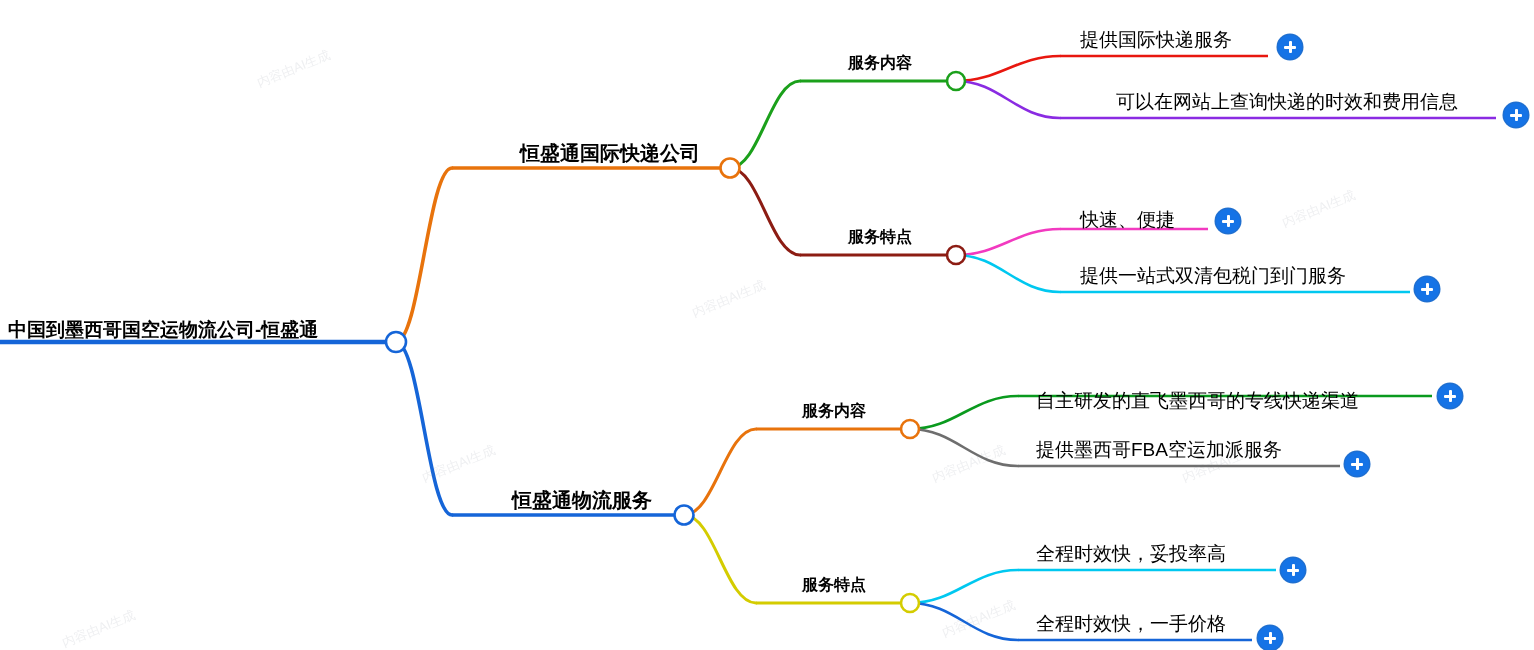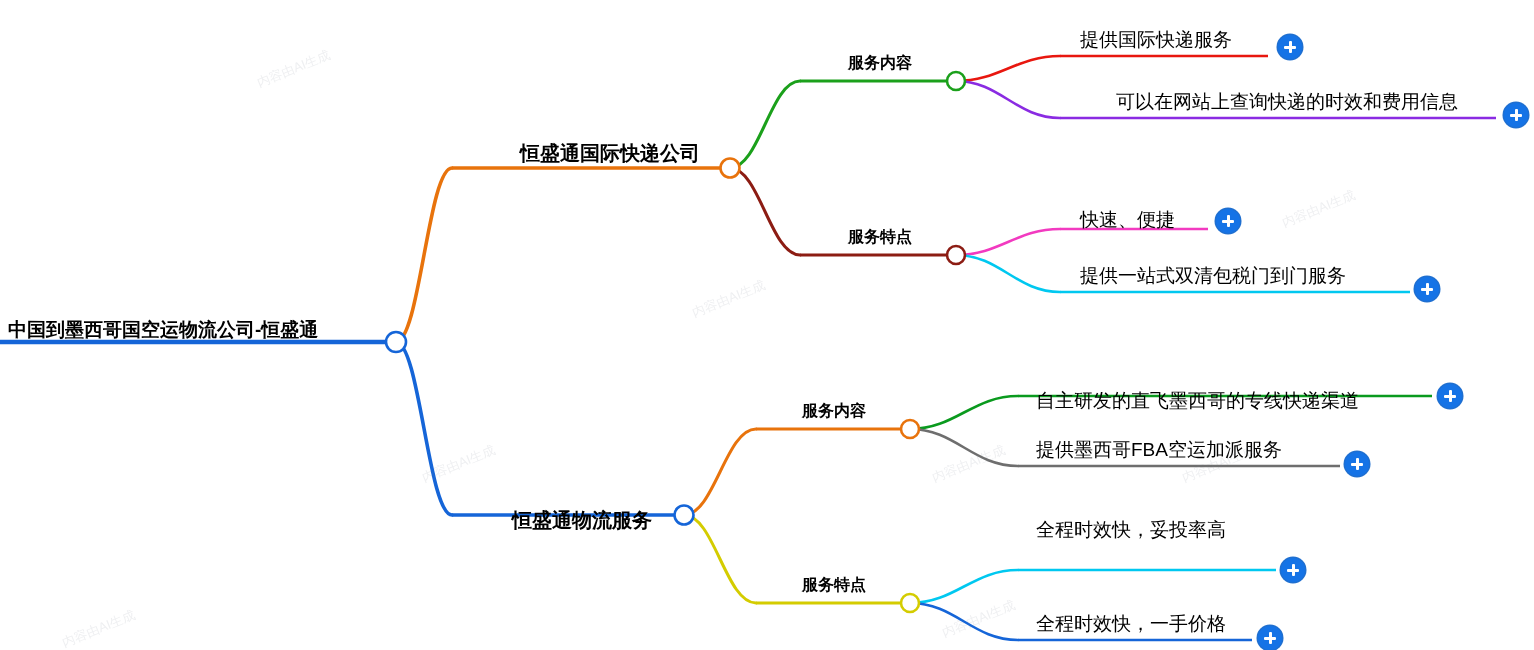--- a/index.html
+++ b/index.html
@@ -133,28 +133,28 @@
       <div class="node-label level2" style="left: 848px; top: 55px;">服务内容</div>
       <div class="node-label leaf" style="left: 1080px; top: 30px; text-align: center;">提供国际快递服务</div>
       <div class="plus-button" style="left: 1278px; top: 35px;"></div>
       <div class="node-label leaf" style="left: 1080px; top: 92px; margin-left: 36px;">可以在网站上查询快递的时效和费用信息</div>
       <div class="plus-button" style="left: 1504px; top: 103px;"></div>
       <div class="node-label level2" style="left: 848px; top: 229px;">服务特点</div>
       <div class="node-label leaf" style="left: 1080px; top: 203px; margin-top: 7px;">快速、便捷</div>
       <div class="plus-button" style="left: 1216px; top: 209px;"></div>
       <div class="node-label leaf" style="left: 1080px; top: 266px;">提供一站式双清包税门到门服务</div>
       <div class="plus-button" style="left: 1415px; top: 277px;"></div>
-      <div class="node-label level1" style="left: 512px; top: 490px; margin-top: 20px;">恒盛通物流服务</div>
+      <div class="node-label level1" style="left: 512px; top: 490px;">恒盛通物流服务</div>
       <div class="node-label level2" style="left: 802px; top: 403px;">服务内容</div>
       <div class="node-label leaf" style="left: 1036px; top: 370px; margin-top: 21px;">自主研发的直飞墨西哥的专线快递渠道</div>
       <div class="plus-button" style="left: 1438px; top: 384px;"></div>
       <div class="node-label leaf" style="left: 1036px; top: 440px;">提供墨西哥FBA空运加派服务</div>
       <div class="plus-button" style="left: 1345px; top: 452px;"></div>
       <div class="node-label level2" style="left: 802px; top: 577px;">服务特点</div>
-      <div class="node-label leaf" style="left: 1036px; top: 520px; text-align: center;">全程时效快，妥投率高</div>
+      <div class="node-label leaf" style="left: 1036px; top: 544px; text-align: center;">全程时效快，妥投率高</div>
       <div class="plus-button" style="left: 1281px; top: 558px;"></div>
       <div class="node-label leaf" style="left: 1036px; top: 614px;">全程时效快，一手价格</div>
       <div class="plus-button" style="left: 1258px; top: 626px;"></div>
     </div>
   <div id="watermark-layer">
       <div class="watermark" style="left: 255px; top: 60px; transform: rotate(-22deg);">内容由AI生成</div>
       <div class="watermark" style="left: 690px; top: 290px; transform: rotate(-22deg);">内容由AI生成</div>
       <div class="watermark" style="left: 420px; top: 455px; transform: rotate(-22deg);">内容由AI生成</div>
       <div class="watermark" style="left: 930px; top: 455px; transform: rotate(-22deg);">内容由AI生成</div>
       <div class="watermark" style="left: 1180px; top: 455px; transform: rotate(-22deg);">内容由AI生成</div>

